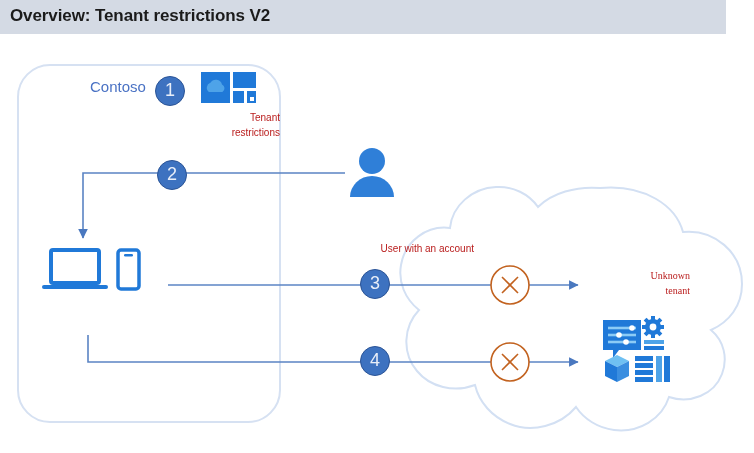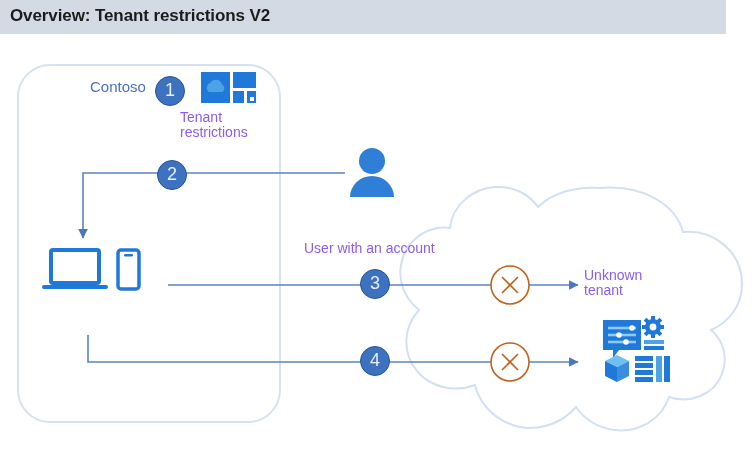--- a/index.html
+++ b/index.html
@@ -44,23 +44,23 @@
   #diagram {
     position: absolute;
     left: 0;
     top: 0;
     width: 754px;
     height: 453px;
   }
   
   .lbl {
     position: absolute;
-    text-align: left;
-    color: #8b5cf6;
-    font-size: 14px;
+    text-align: right;
+    color: #b91c1c;
+    font-size: 10px;
     line-height: 15px;
     white-space: nowrap;
   }
   .lbl-contoso {
     position: absolute;
     left: 50px;
     top: 78px;
     font-size: 15px;
     color: #4a72c4;
     white-space: nowrap;
@@ -79,20 +79,21 @@
   }
   .lbl-device {
     left: 22px;
     top: 294px;
     width: 140px;
   }
   .lbl-unknown-tenant {
     left: 584px;
     top: 268px;
     width: 106px;
+    font-family: Liberation Serif, serif;
   }
   
   .badge {
     position: absolute;
     width: 30px;
     height: 30px;
     border-radius: 50%;
     background: #3d72c0;
     border: 1.5px solid #2b5496;
     box-sizing: border-box;

